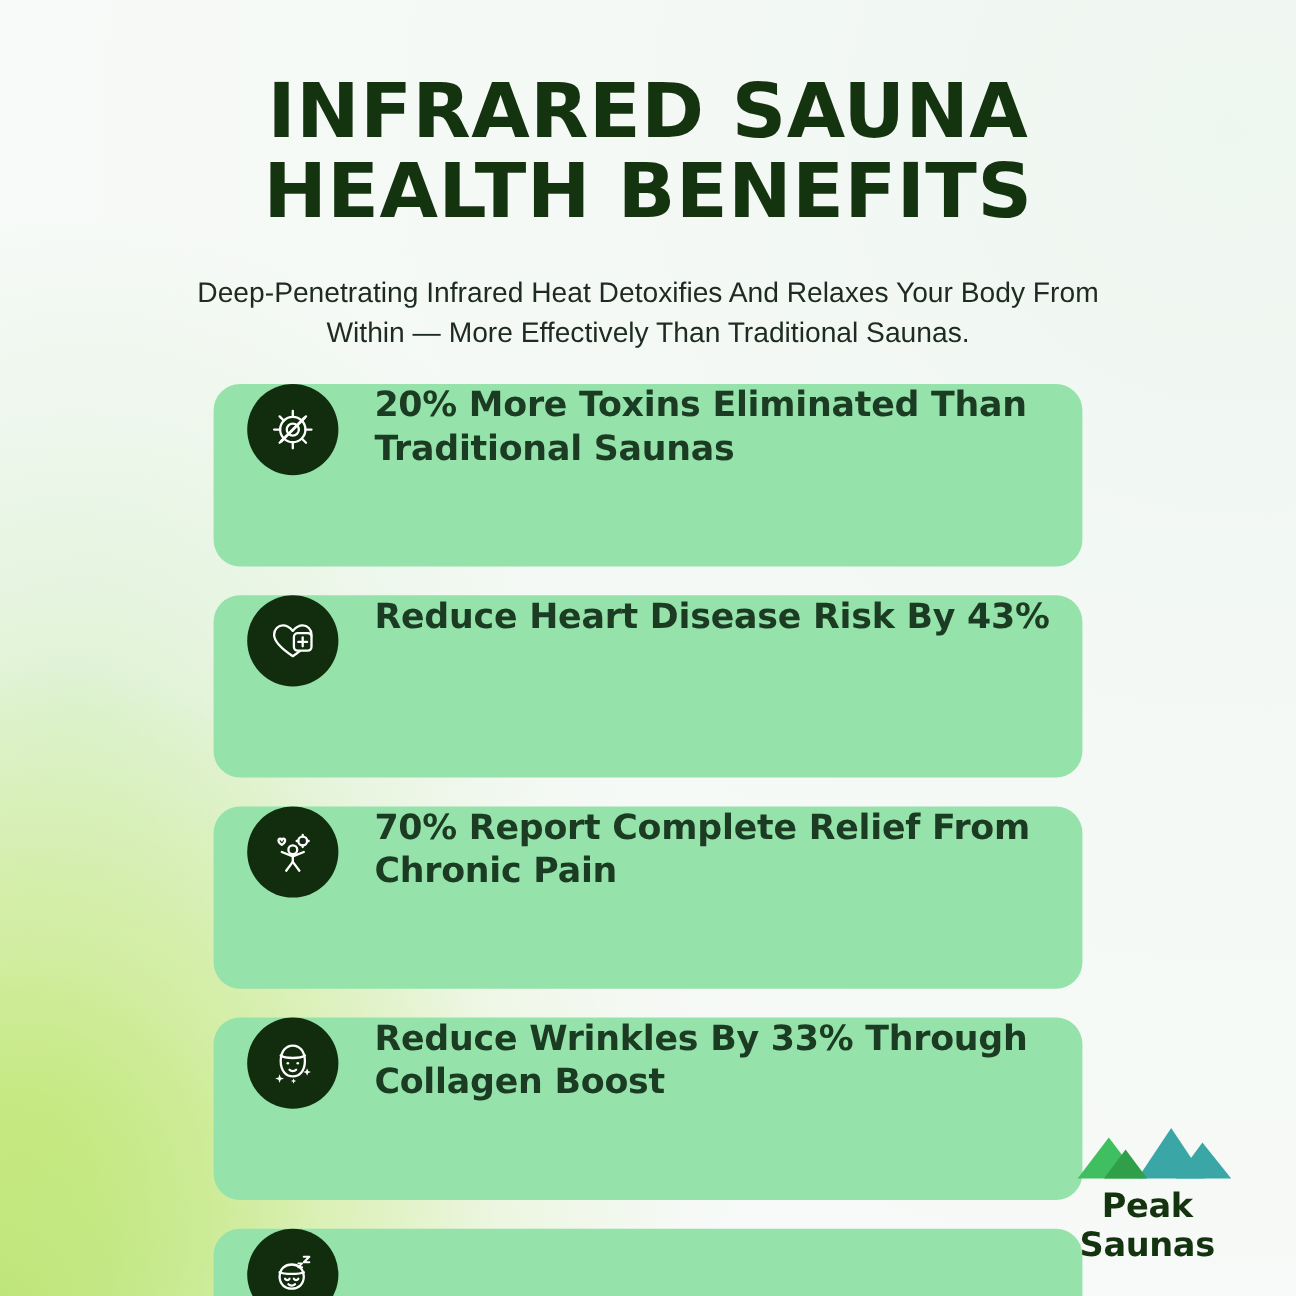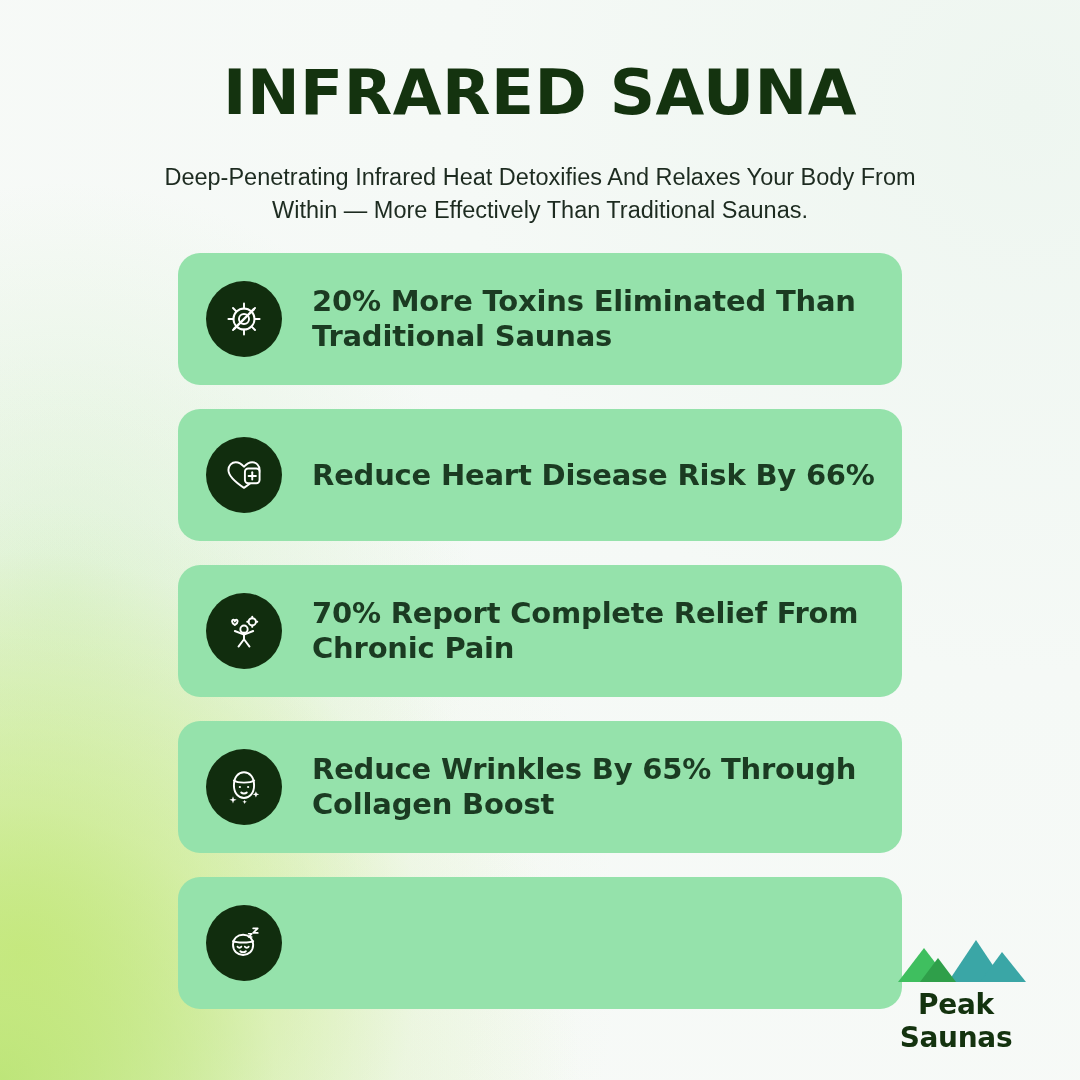--- a/index.html
+++ b/index.html
@@ -52,23 +52,22 @@
   .benefits {
     margin: 26px auto 0;
     width: 724px;
     display: flex;
     flex-direction: column;
     gap: 24px;
   }
   .benefit-card {
     background: #95e2ab;
     border-radius: 22px;
-    height: 132px;
-    display: flex;
-    align-items: center;
+    height: 152px;
+    display: flex;
     padding: 0 26px 0 28px;
     box-sizing: border-box;
   }
   .icon-badge {
     width: 76px;
     height: 76px;
     min-width: 76px;
     border-radius: 50%;
     background: #112d0e;
     display: flex;
@@ -111,20 +110,21 @@
   }
 </style>
 </head>
 <body>
 
 <div class="poster">
 
   <div class="header">
     <h1 class="title">
       <span>INFRARED SAUNA</span><br>
+      <span>HEALTH BENEFITS</span>
     </h1>
     <p class="subtitle">Deep-Penetrating Infrared Heat Detoxifies And Relaxes Your Body From Within — More Effectively Than Traditional Saunas.</p>
   </div>
 
   <div class="benefits">
 
     <div class="benefit-card">
       <div class="icon-badge">
         <svg width="44" height="44" viewBox="0 0 48 48" fill="none" stroke="#ffffff" stroke-width="2.1" stroke-linecap="round">
           <circle cx="24" cy="24" r="11.5"></circle>
@@ -145,21 +145,21 @@
 
     <div class="benefit-card">
       <div class="icon-badge">
         <svg width="44" height="44" viewBox="0 0 48 48" fill="none" stroke="#ffffff" stroke-width="2.1" stroke-linecap="round" stroke-linejoin="round">
           <path d="M24 38 C12 30 7 24 7 18.5 C7 13.5 10.8 10 15 10 C18.3 10 21.3 11.8 24 15 C26.7 11.8 29.7 10 33 10 C37.2 10 41 13.5 41 18.5 C41 24 36 30 24 38 Z"></path>
           <rect x="25" y="17" width="16" height="16" rx="3.5" fill="#112d0e"></rect>
           <line x1="33" y1="21" x2="33" y2="29"></line>
           <line x1="29" y1="25" x2="37" y2="25"></line>
         </svg>
       </div>
-      <div class="benefit-text">Reduce Heart Disease Risk By 66%</div>
+      <div class="benefit-text">Reduce Heart Disease Risk By 43%</div>
     </div>
 
     <div class="benefit-card">
       <div class="icon-badge">
         <svg width="44" height="44" viewBox="0 0 48 48" fill="none" stroke="#ffffff" stroke-width="2.1" stroke-linecap="round" stroke-linejoin="round">
           <circle cx="24" cy="22" r="4"></circle>
           <path d="M24 26 L24 33"></path>
           <path d="M24 33 L18 41"></path>
           <path d="M24 33 L30 41"></path>
           <path d="M24 28 L14 24"></path>
@@ -181,21 +181,21 @@
           <path d="M13 22 C13 13 18 8 24 8 C30 8 35 13 35 22 C35 31 30 36 24 36 C18 36 13 31 13 22 Z"></path>
           <path d="M13 17 C17 20 31 20 35 17"></path>
           <circle cx="19.5" cy="24" r="1.2" fill="#ffffff" stroke="none"></circle>
           <circle cx="28.5" cy="24" r="1.2" fill="#ffffff" stroke="none"></circle>
           <path d="M21 30 C22.5 31.5 25.5 31.5 27 30"></path>
           <path d="M11 37 L12 34 L13 37 L16 38 L13 39 L12 42 L11 39 L8 38 Z" fill="#ffffff" stroke="none"></path>
           <path d="M36 31 L37 28.5 L38 31 L40.5 32 L38 33 L37 35.5 L36 33 L33.5 32 Z" fill="#ffffff" stroke="none"></path>
           <path d="M24 39.5 L24.7 37.8 L25.4 39.5 L27.1 40.2 L25.4 40.9 L24.7 42.6 L24 40.9 L22.3 40.2 Z" fill="#ffffff" stroke="none"></path>
         </svg>
       </div>
-      <div class="benefit-text">Reduce Wrinkles By 65% Through Collagen Boost</div>
+      <div class="benefit-text">Reduce Wrinkles By 33% Through Collagen Boost</div>
     </div>
 
     <div class="benefit-card">
       <div class="icon-badge">
         <svg width="44" height="44" viewBox="0 0 48 48" fill="none" stroke="#ffffff" stroke-width="2.1" stroke-linecap="round" stroke-linejoin="round">
           <path d="M12 26 C12 19 17 15 23 15 C29 15 34 19 34 26 C34 33 29 37 23 37 C17 37 12 33 12 26 Z"></path>
           <path d="M12 22 C16 24 30 24 34 22"></path>
           <path d="M17 28 C18 29.5 20 29.5 21 28"></path>
           <path d="M25 28 C26 29.5 28 29.5 29 28"></path>
           <path d="M20 33 C21.5 34.5 24.5 34.5 26 33"></path>

